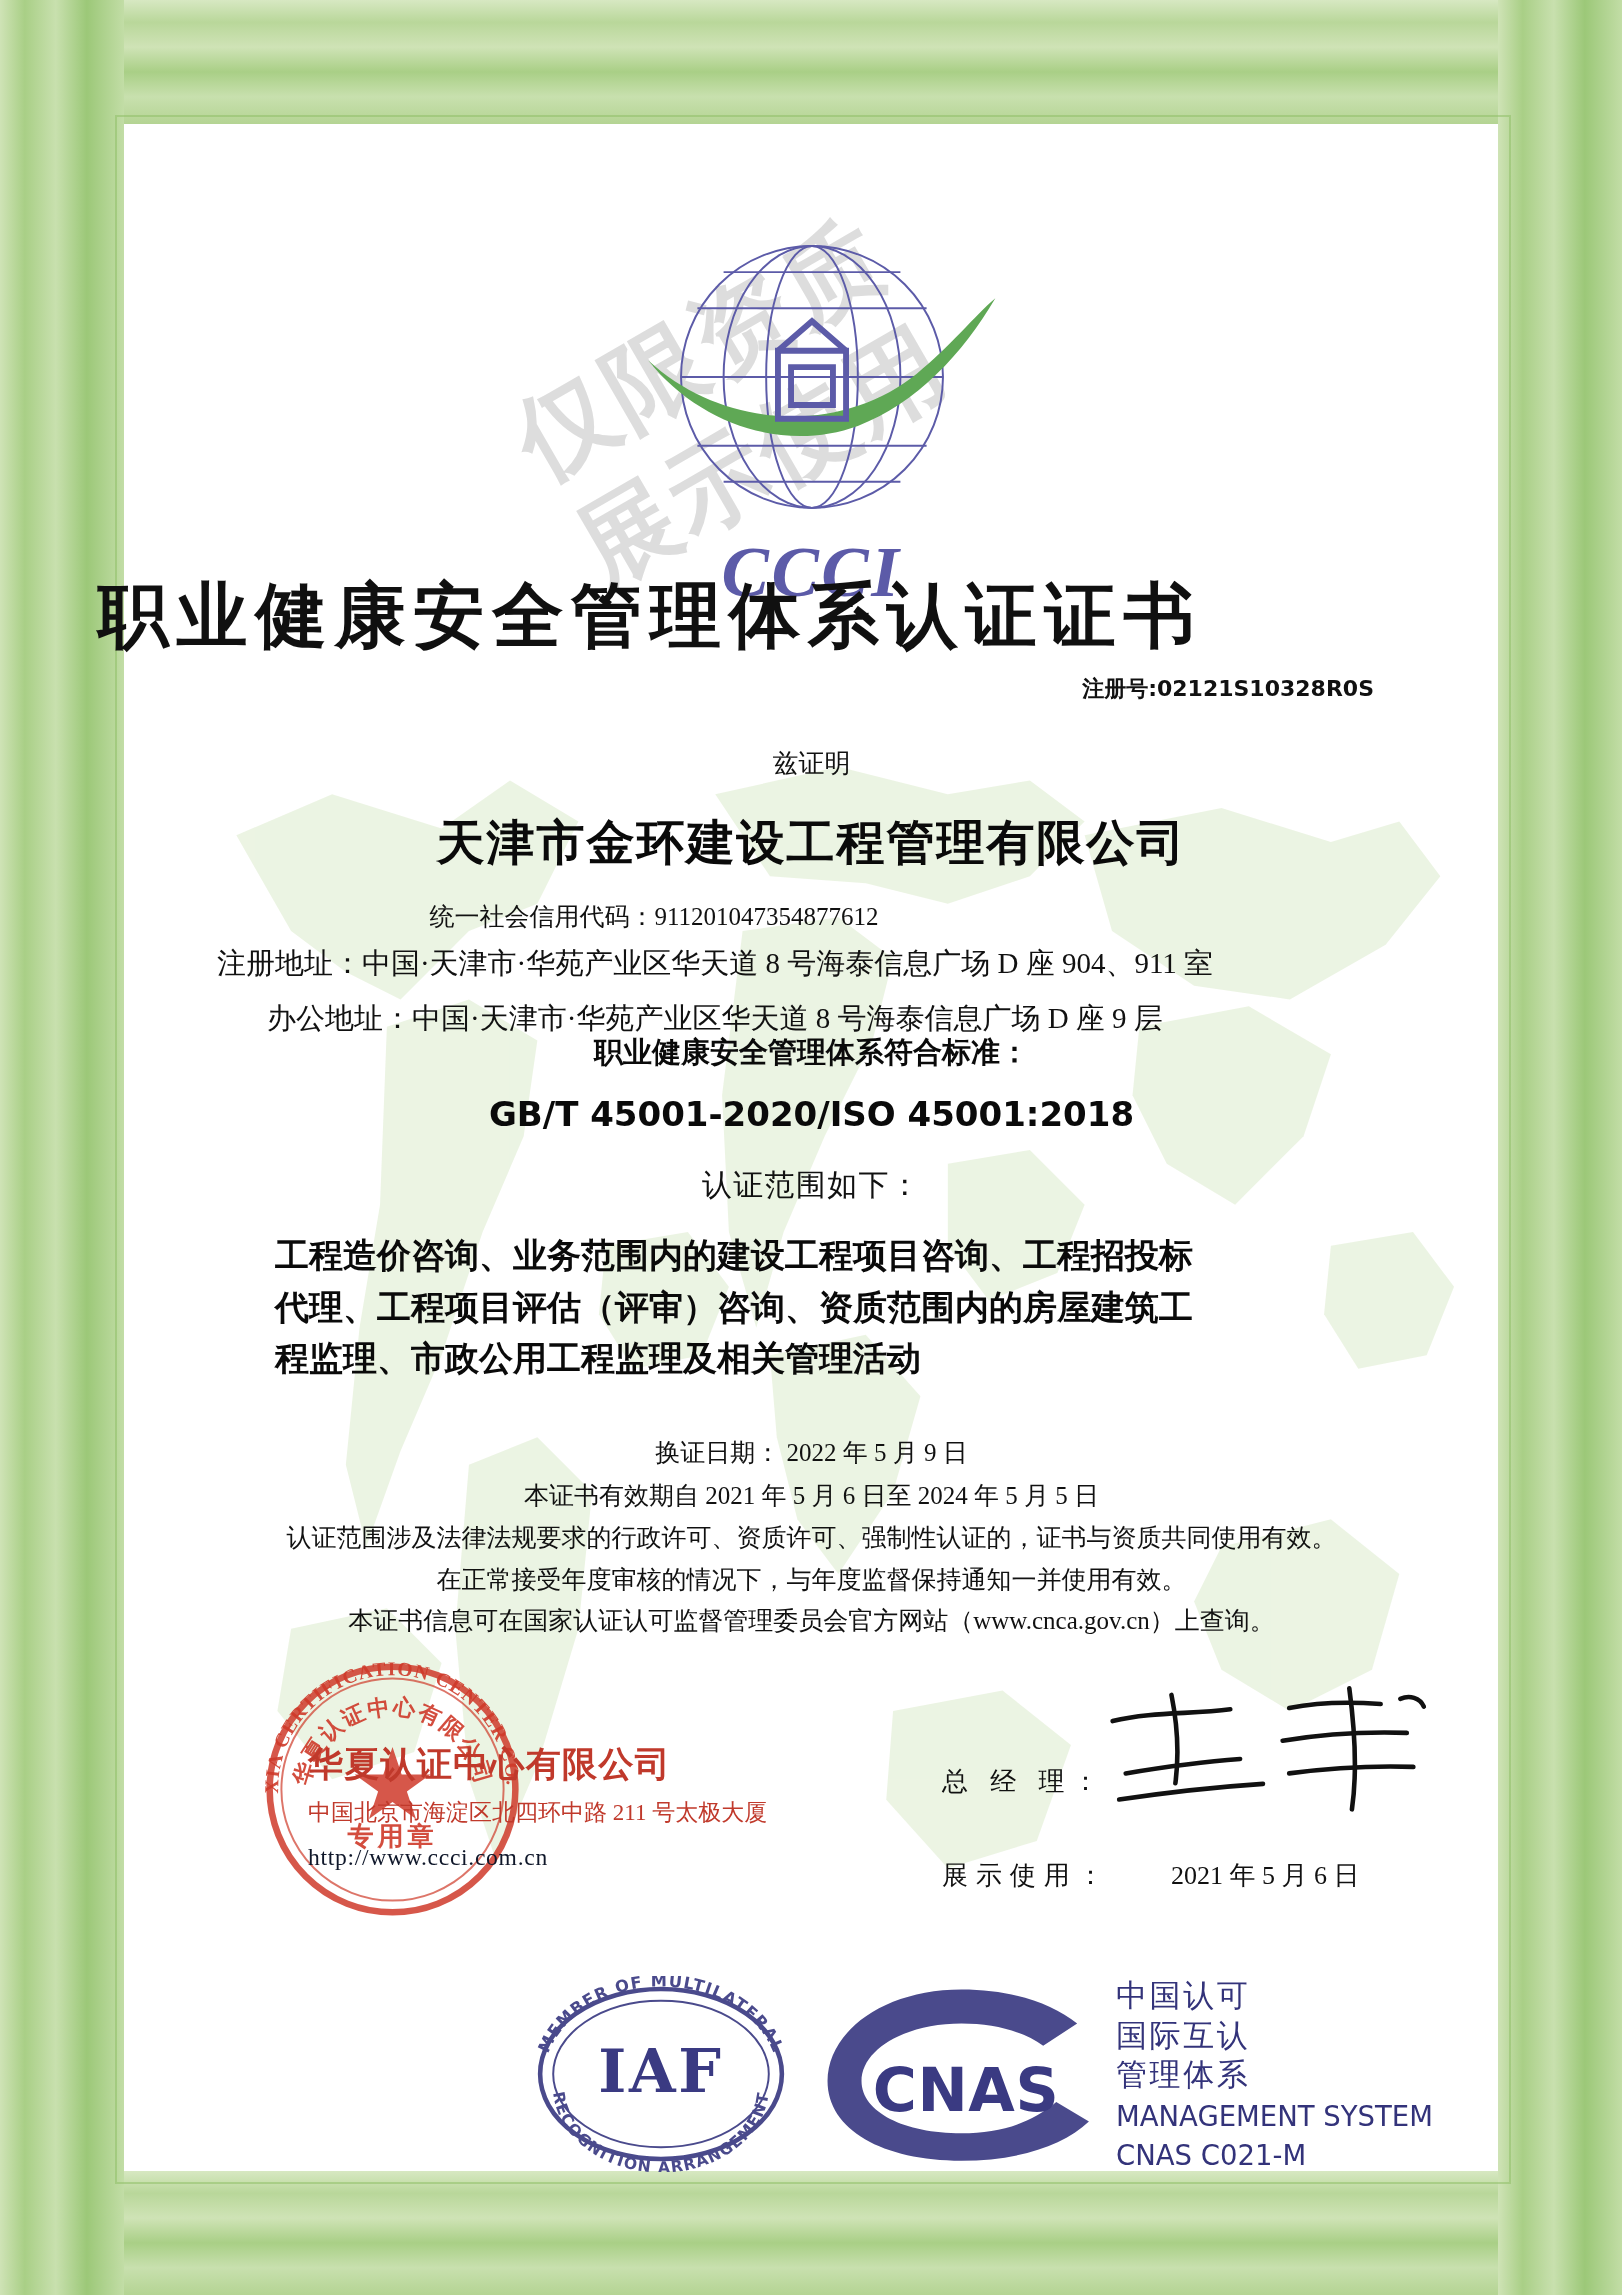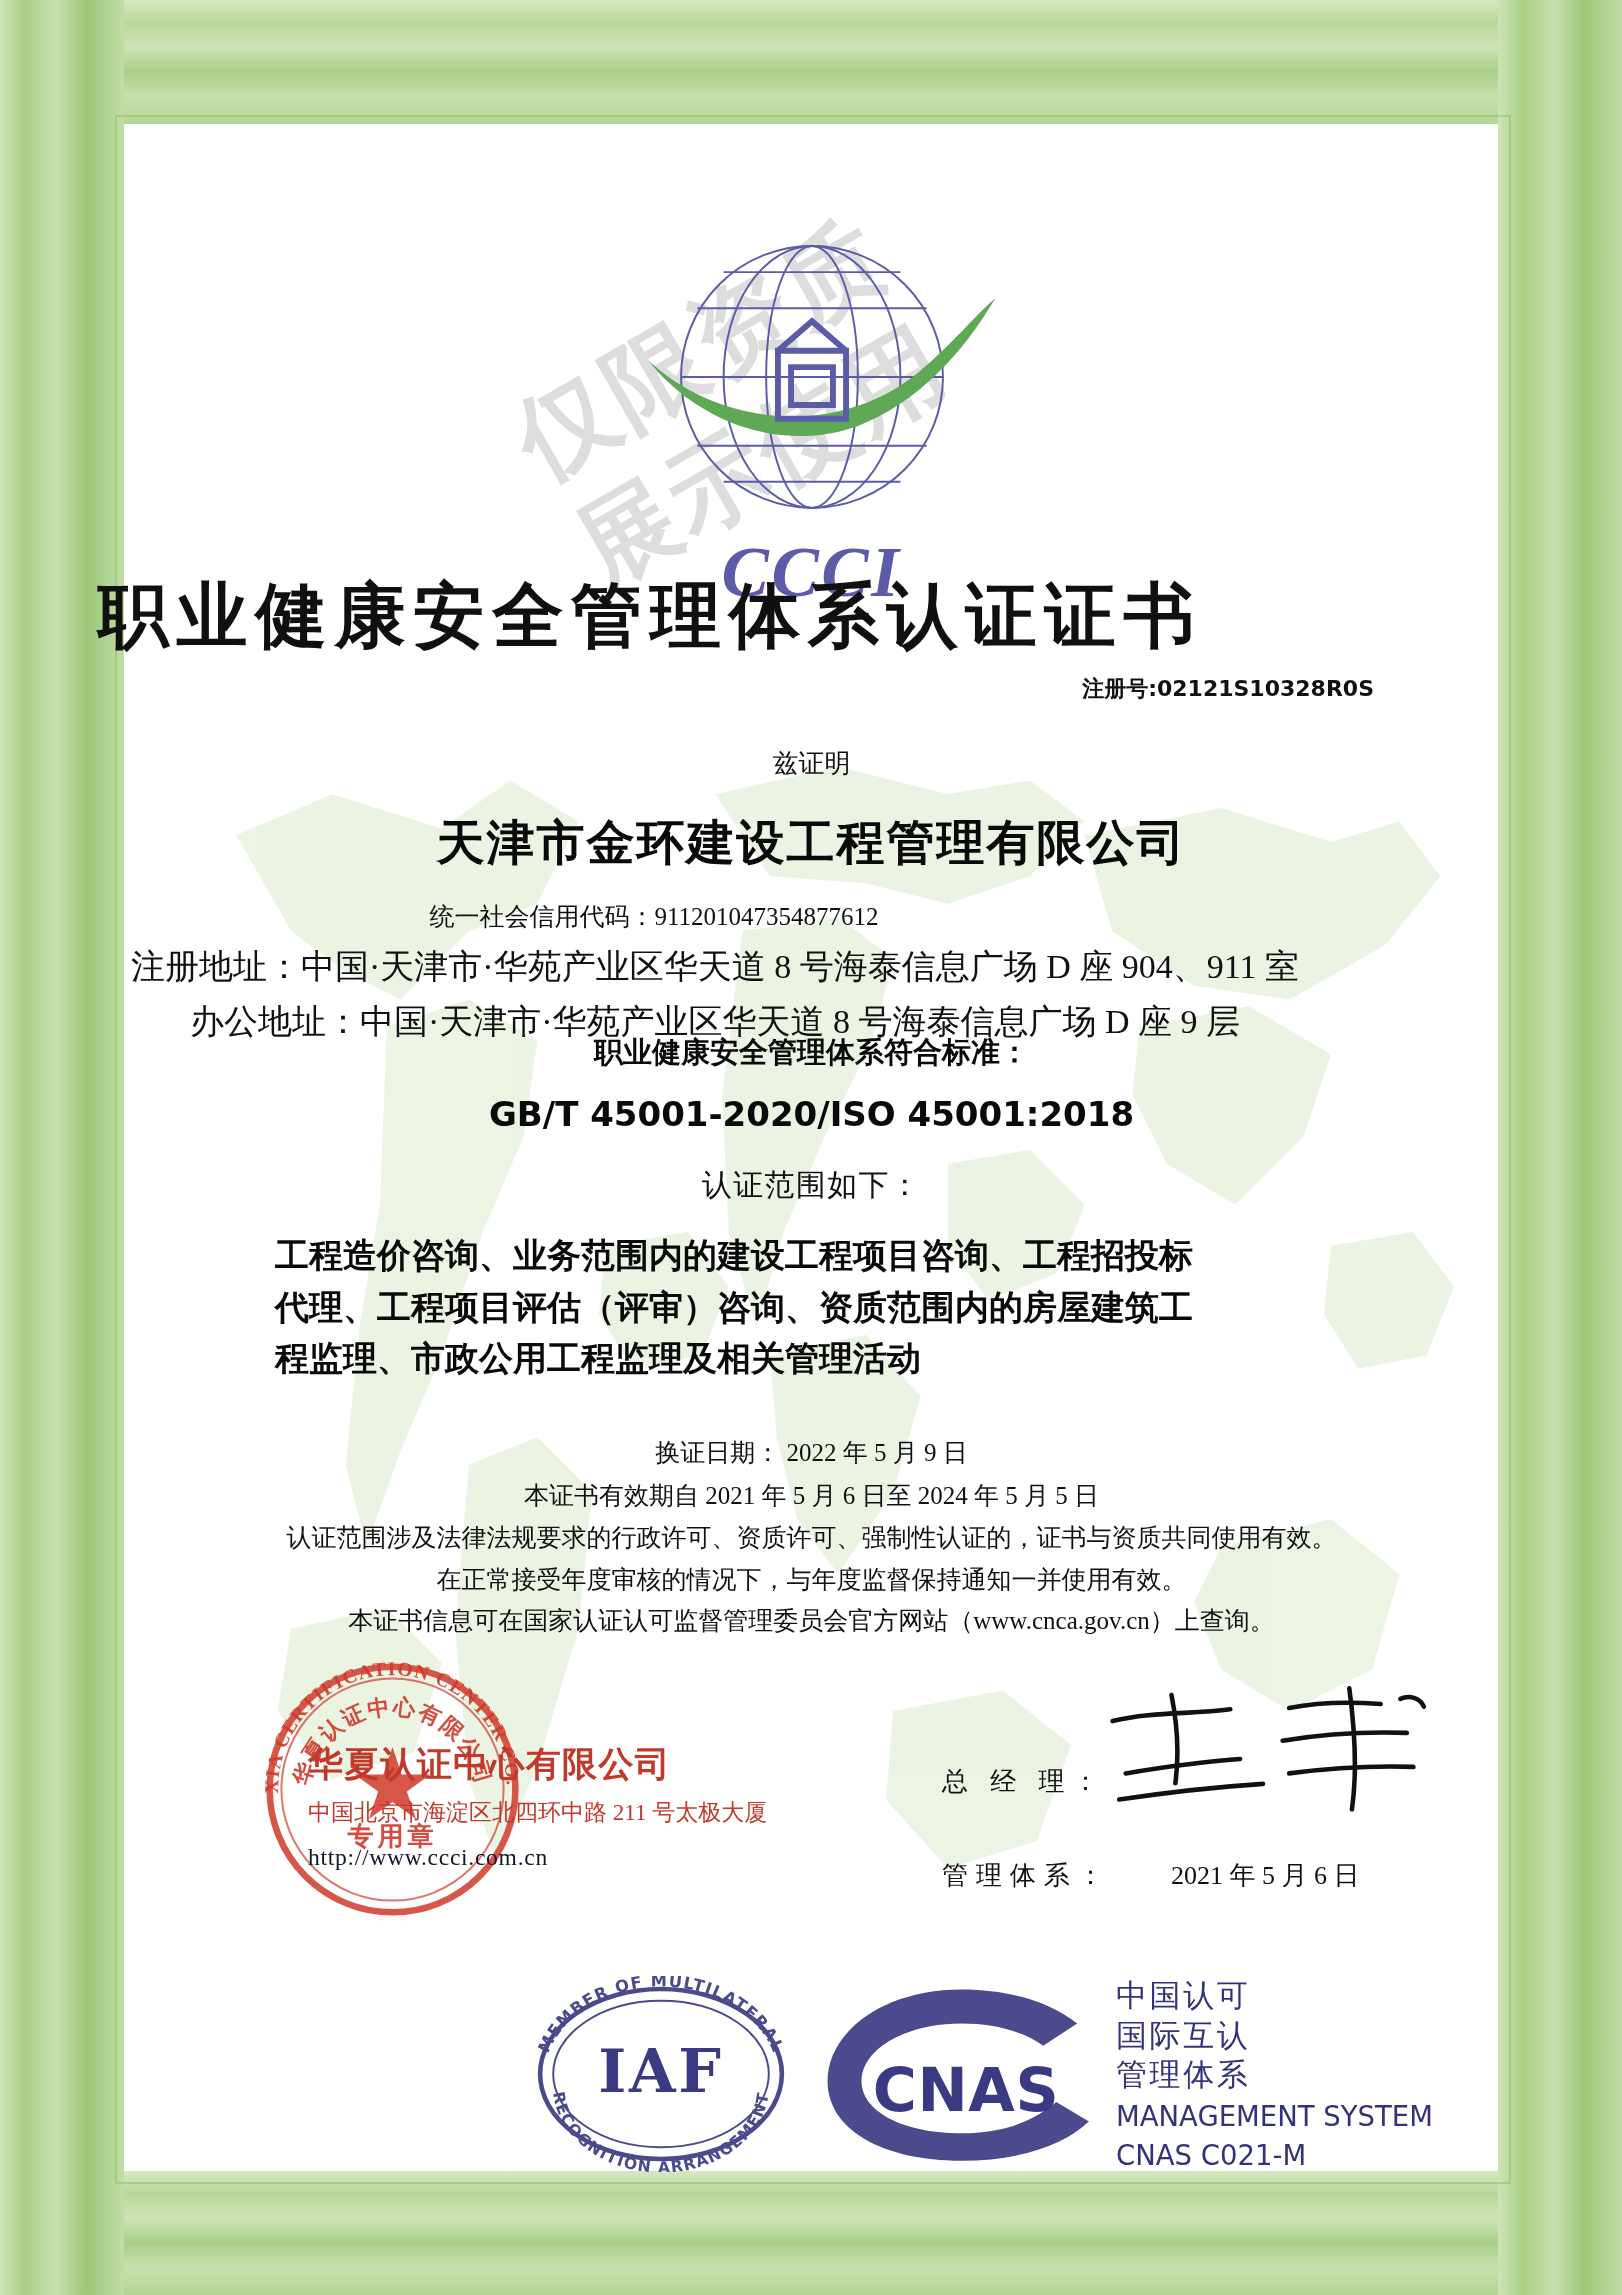--- a/index.html
+++ b/index.html
@@ -134,21 +134,21 @@
     width: 1308px;
     text-align: center;
     font-size: 25px;
     color: #111;
   }
   #addr-reg, #addr-office {
     position: absolute;
     left: 0;
     width: 1430px;
     text-align: center;
-    font-size: 34px;
+    font-size: 29px;
     color: #111;
   }
   #addr-reg    { top: 944px; }
   #addr-office { top: 987px; margin-top: 12px; }
 
   #standard-label {
     position: absolute;
     left: 0; top: 1033px;
     width: 1623px;
     text-align: center;
@@ -416,21 +416,21 @@
       <path d="M120,30 C128,70 132,120 126,165"></path>
       <path d="M50,150 C110,140 170,132 225,128"></path>
       <path d="M40,190 C120,178 200,170 260,166"></path>
       <path d="M300,50 C340,42 390,40 440,44"></path>
       <path d="M290,100 C350,90 420,86 480,88"></path>
       <path d="M300,150 C360,142 430,138 490,140"></path>
       <path d="M392,20 C400,80 404,150 396,205"></path>
       <path d="M470,36 C484,30 500,34 506,48"></path>
     </g>
   </svg>
-  <div id="issue-date-label">管理体系：</div>
+  <div id="issue-date-label">展示使用：</div>
   <div id="issue-date-value">2021 年 5 月 6 日</div>
 
   <svg id="iaf-logo" viewBox="0 0 440 300">
     <defs>
       <path id="iafTop" d="M40,160 A150,120 0 0 1 400,160"></path>
       <path id="iafBottom" d="M55,170 A145,115 0 0 0 385,170"></path>
     </defs>
     <ellipse cx="220" cy="150" rx="185" ry="130" fill="none" stroke="#4a4a8c" stroke-width="7"></ellipse>
     <ellipse cx="220" cy="150" rx="165" ry="112" fill="none" stroke="#4a4a8c" stroke-width="3"></ellipse>
     <text font-family="DejaVu Sans, sans-serif" font-size="25" font-weight="700" fill="#4a4a8c" letter-spacing="2">

